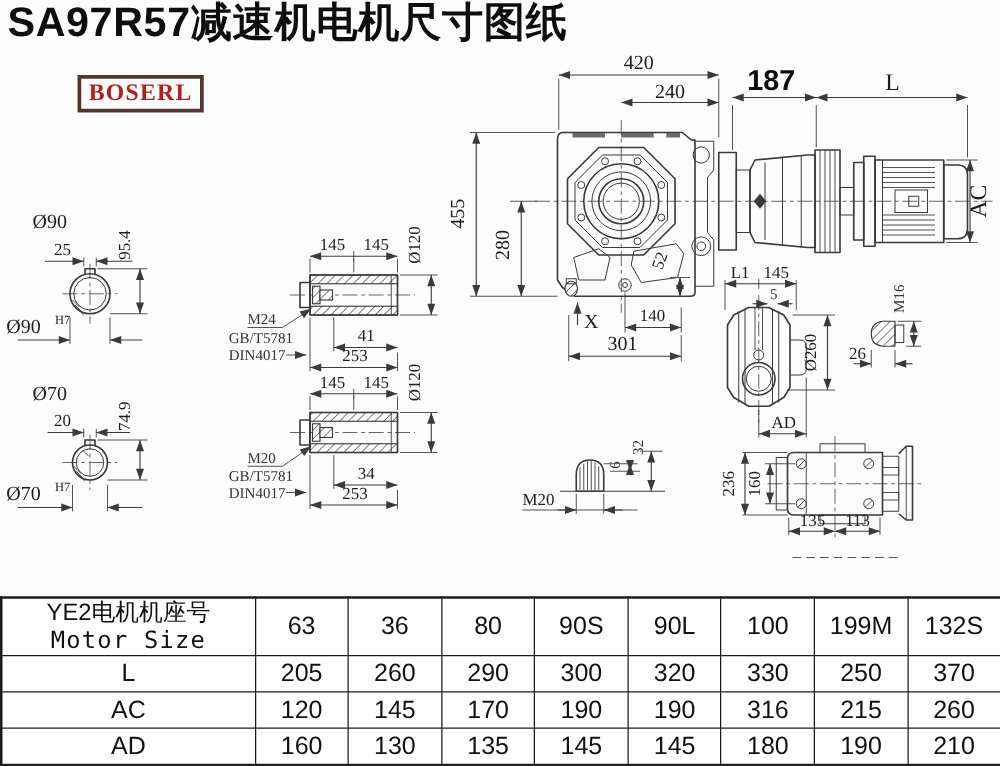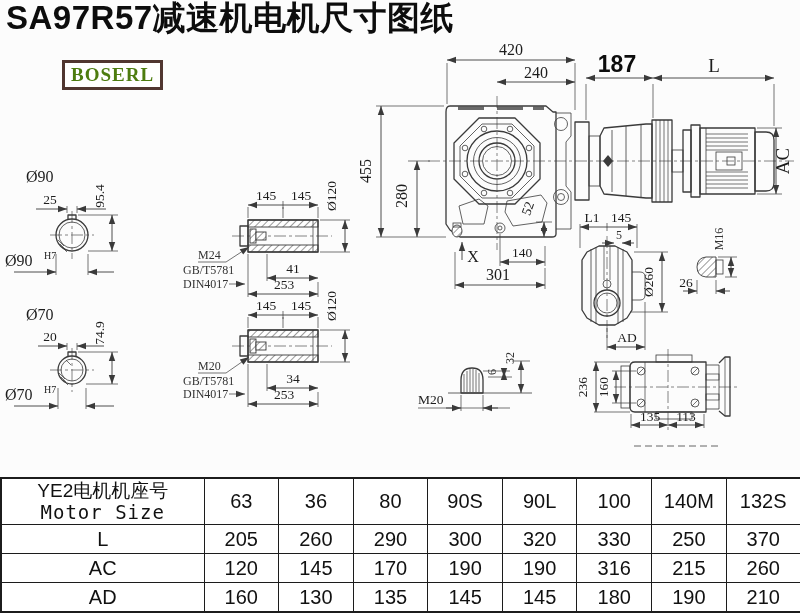--- a/index.html
+++ b/index.html
@@ -1,21 +1,21 @@
 <!DOCTYPE html>
 <html><head>
 <meta charset="utf-8">
 <style>
   html,body{margin:0;padding:0;}
   body{width:800px;height:613px;position:relative;background:#fcfcfc;overflow:hidden;
        font-family:"Liberation Sans",sans-serif;}
   .title{position:absolute;left:6px;top:-4px;font:bold 33px "Liberation Sans",sans-serif;
          color:#0d0d0d;letter-spacing:0.5px;white-space:nowrap;}
   .logo{position:absolute;left:62px;top:60px;border:3px solid #503630;background:#fff;
-        padding:1px 6px;font:bold 19px "Liberation Serif",serif;color:#4d7c0f;letter-spacing:1px;}
+        padding:1px 6px;font:bold 19px "Liberation Serif",serif;color:#b91c1c;letter-spacing:1px;}
   svg{position:absolute;left:0;top:0;}
   svg text{text-anchor:middle;fill:#1d1d1d;}
   .ta-s{text-anchor:start;}
   .o{stroke:#3a3a3a;stroke-width:1.3;fill:none;stroke-linejoin:round;}
   .t{stroke:#3a3a3a;stroke-width:0.8;fill:none;}
   .t7{stroke:#3a3a3a;stroke-width:0.7;fill:none;}
   .dim{stroke:#3a3a3a;stroke-width:0.9;fill:none;}
   .cl{stroke:#666;stroke-width:0.8;fill:none;stroke-dasharray:12 3 3 3;}
   .dash{stroke:#555;stroke-width:0.9;fill:none;stroke-dasharray:7 4;}
   .hf{fill:url(#h);stroke:#3a3a3a;stroke-width:0.9;}
@@ -409,21 +409,21 @@
     <td>
       <div class="cn">YE2电机机座号</div>
       <div class="en">Motor Size</div>
     </td>
     <td>63</td>
     <td>36</td>
     <td>80</td>
     <td>90S</td>
     <td>90L</td>
     <td>100</td>
-    <td>140M</td>
+    <td>199M</td>
     <td>132S</td>
   </tr>
   <tr class="rw">
     <td>L</td>
     <td>205</td>
     <td>260</td>
     <td>290</td>
     <td>300</td>
     <td>320</td>
     <td>330</td>

